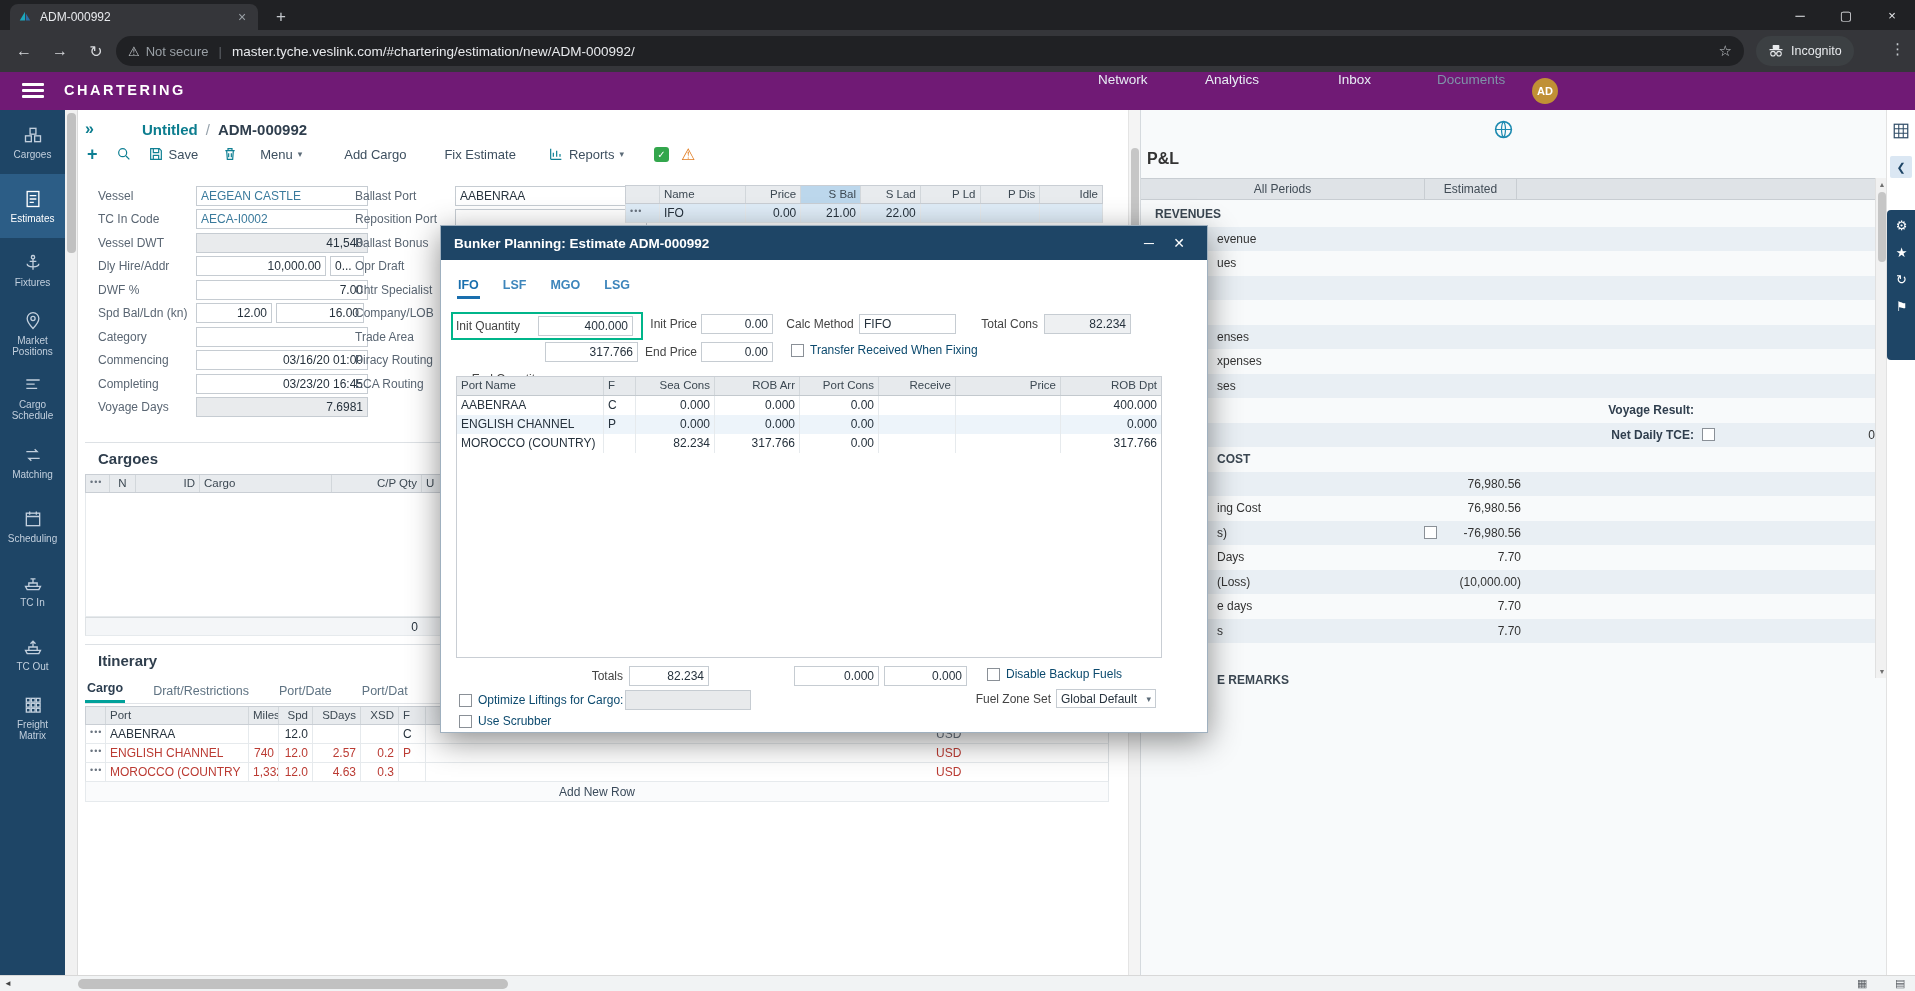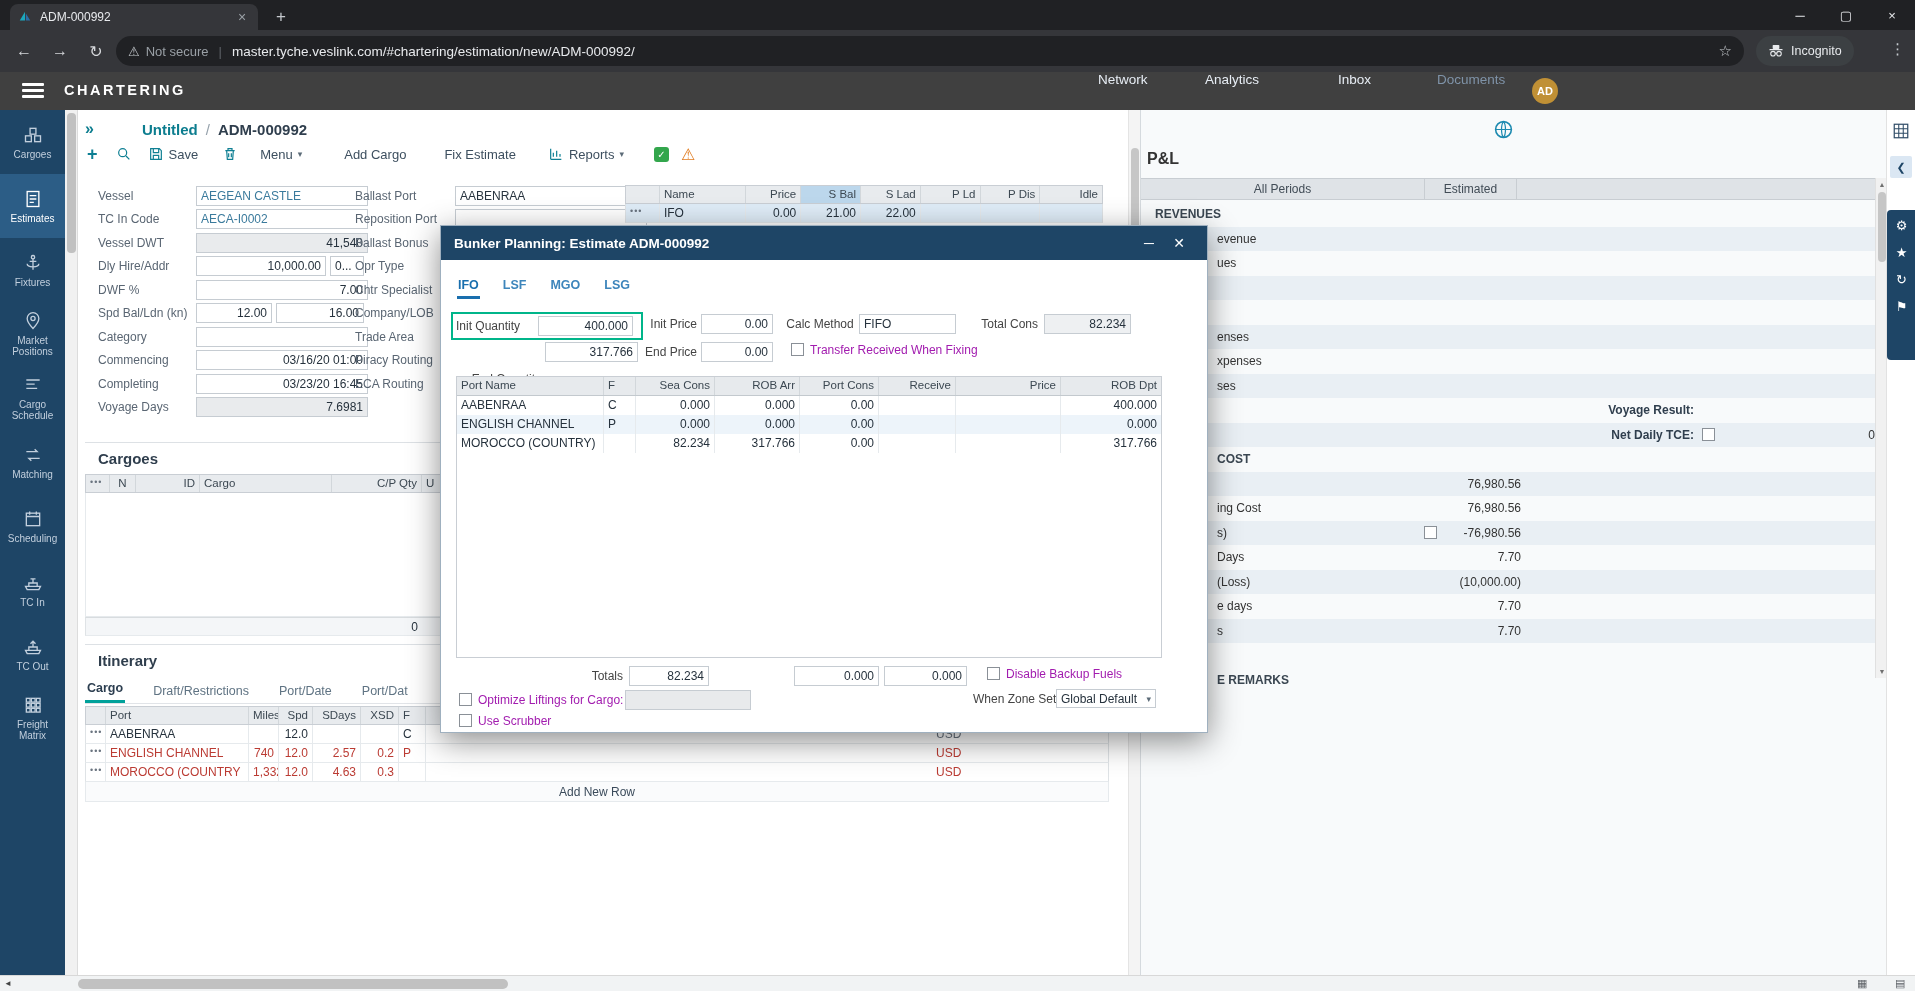--- a/index.html
+++ b/index.html
@@ -26,21 +26,21 @@
   .urlbox .warn{color:#c5c9cd;font-size:13px;margin-right:6px;}
   .urlbox .nsec{color:#9aa0a6;margin-right:10px;}
   .urlbox .sep{color:#5f6368;margin-right:10px;}
   .urlbox .url{flex:1;color:#e8eaed;font-size:13.5px;white-space:nowrap;overflow:hidden;}
   .urlbox .star{color:#c5c9cd;font-size:15px;}
   .incog{position:absolute;left:1756px;top:6px;height:30px;border-radius:15px;background:#3c4043;
     display:flex;align-items:center;padding:0 12px;color:#e8eaed;font-size:12.5px;gap:7px;}
   .bmenu{position:absolute;left:1890px;top:10px;color:#c5c9cd;font-size:15px;letter-spacing:1px;}
 
   
-  .topnav{position:absolute;left:0;top:72px;width:1915px;height:38px;background:#404040;color:#fff;}
+  .topnav{position:absolute;left:0;top:72px;width:1915px;height:38px;background:#701a75;color:#fff;}
   .burger{position:absolute;left:22px;top:11px;width:22px;height:16px;}
   .burger div{height:2.5px;background:#fff;margin-bottom:3.5px;border-radius:1px;}
   .brand{position:absolute;left:64px;top:10px;font-size:14.5px;font-weight:bold;letter-spacing:2.5px;color:#fff;}
   .nitem{position:absolute;top:0;font-size:13.5px;font-weight:400;color:#e7edf4;}
   .nitem.dim{color:#7f93a8;}
   .avatar{position:absolute;left:1532px;top:6px;width:26px;height:26px;border-radius:50%;background:#c09035;
     color:#fff;font-size:11px;font-weight:bold;display:flex;align-items:center;justify-content:center;}
 
   
   .sidebar{position:absolute;left:0;top:110px;width:65px;height:865px;background:#1e4566;}
@@ -131,21 +131,21 @@
   .mbtn{width:30px;height:34px;display:flex;align-items:center;justify-content:center;font-size:14px;font-weight:normal;}
   .ftab{font-size:12.5px;font-weight:bold;color:#3d85bb;padding:0 1px 4px 1px;}
   .ftab.active{color:#1a6fae;border-bottom:3px solid #1a6fae;}
   .mlbl{position:absolute;font-size:12px;color:#444;white-space:nowrap;}
   .min{position:absolute;border:1px solid #c6ccd2;height:20px;display:flex;align-items:center;
     padding:0 4px;font-size:12px;color:#26323d;background:#fff;}
   .min.numv{justify-content:flex-end;}
   .greenbox{position:absolute;left:10px;top:86px;width:192px;height:28px;border:2px solid #00b58a;
     display:flex;align-items:center;padding:0 3px;}
   .cb{width:13px;height:13px;border:1px solid #8a9097;background:#fff;flex:0 0 auto;display:inline-block;}
-  .cbrow{position:absolute;display:flex;gap:6px;font-size:12px;color:#a21caf;}
+  .cbrow{position:absolute;display:flex;align-items:center;gap:6px;font-size:12px;color:#0c4a6e;}
   .mgrid{position:absolute;left:15px;top:150px;width:706px;height:282px;border:1px solid #c9ced4;background:#fff;overflow:hidden;}
   .mgh{display:flex;background:#e7eaed;height:19px;font-size:11.5px;color:#3c4852;border-bottom:1px solid #c3c9ce;}
   .mgr{display:flex;height:19px;font-size:12px;color:#26323d;}
   .mgr.alt{background:#edf4fa;}
   .dd{position:absolute;border:1px solid #c6ccd2;height:19px;display:flex;align-items:center;
     justify-content:space-between;padding:0 4px;font-size:12px;color:#26323d;background:#fff;}
 </style>
 </head>
 <body>
 
@@ -383,21 +383,21 @@
       </div>
     <div class="frow">
         <span class="flbl" style="width:100px;">Reposition Port</span>
       <div class="in" style="flex:1;"></div>
       </div>
     <div class="frow">
         <span class="flbl" style="width:100px;">Ballast Bonus</span>
       <div class="in" style="flex:1;"></div>
       </div>
     <div class="frow">
-        <span class="flbl" style="width:100px;">Opr Type</span>
+        <span class="flbl" style="width:100px;">Opr Draft</span>
       <div class="in" style="flex:1;"></div>
       </div>
     <div class="frow">
         <span class="flbl" style="width:100px;">Chtr Specialist</span>
       <div class="in" style="flex:1;"></div>
       </div>
     <div class="frow">
         <span class="flbl" style="width:100px;">Company/LOB</span>
       <div class="in" style="flex:1;"></div>
       </div>
@@ -709,21 +709,21 @@
   </div>
 
   <span class="mlbl" style="left:118px;top:443px;width:64px;text-align:right;">Totals</span>
   <div class="min numv" style="left:188px;top:440px;width:80px;">82.234</div>
   <div class="min numv" style="left:353px;top:440px;width:85px;">0.000</div>
   <div class="min numv" style="left:443px;top:440px;width:83px;">0.000</div>
   <div class="cbrow" style="left:546px;top:441px;">
     <span class="cb"></span>
     <span>Disable Backup Fuels</span>
   </div>
-  <span class="mlbl" style="left:532px;top:466px;width:78px;text-align:right;">When Zone Set</span>
+  <span class="mlbl" style="left:532px;top:466px;width:78px;text-align:right;">Fuel Zone Set</span>
   <div class="dd" style="left:615px;top:463px;width:100px;">
     <span>Global Default</span>
     <span class="caret">▾</span>
   </div>
 
   <div class="cbrow" style="left:18px;top:467px;">
     <span class="cb"></span>
     <span>Optimize Liftings for Cargo:</span>
   </div>
   <div class="min" style="left:184px;top:464px;width:126px;background:#e8eaec;"></div>

